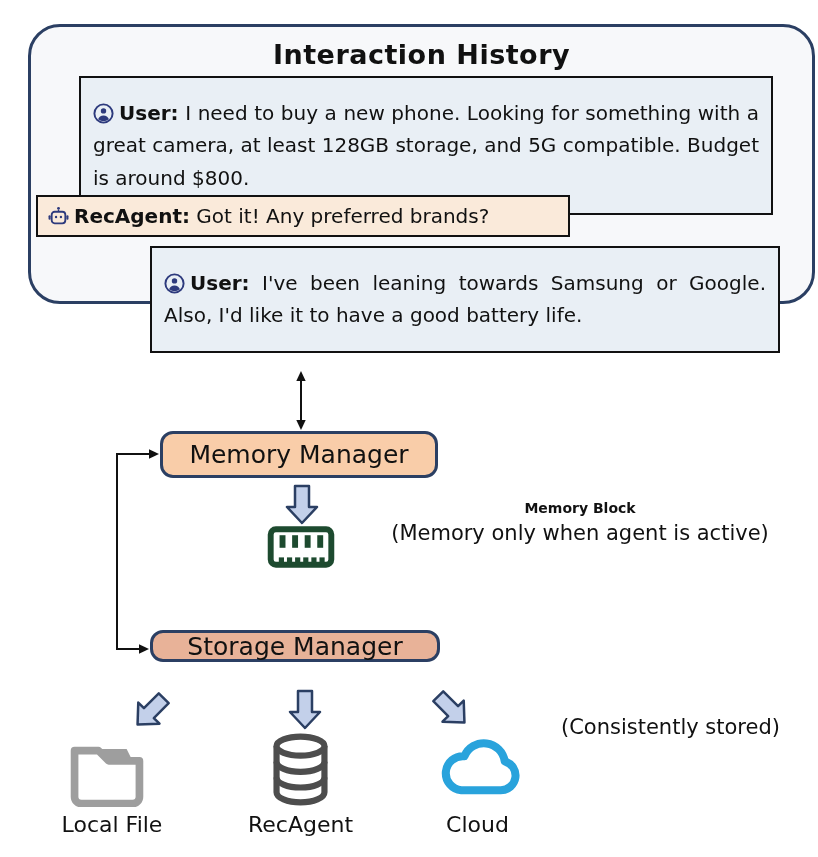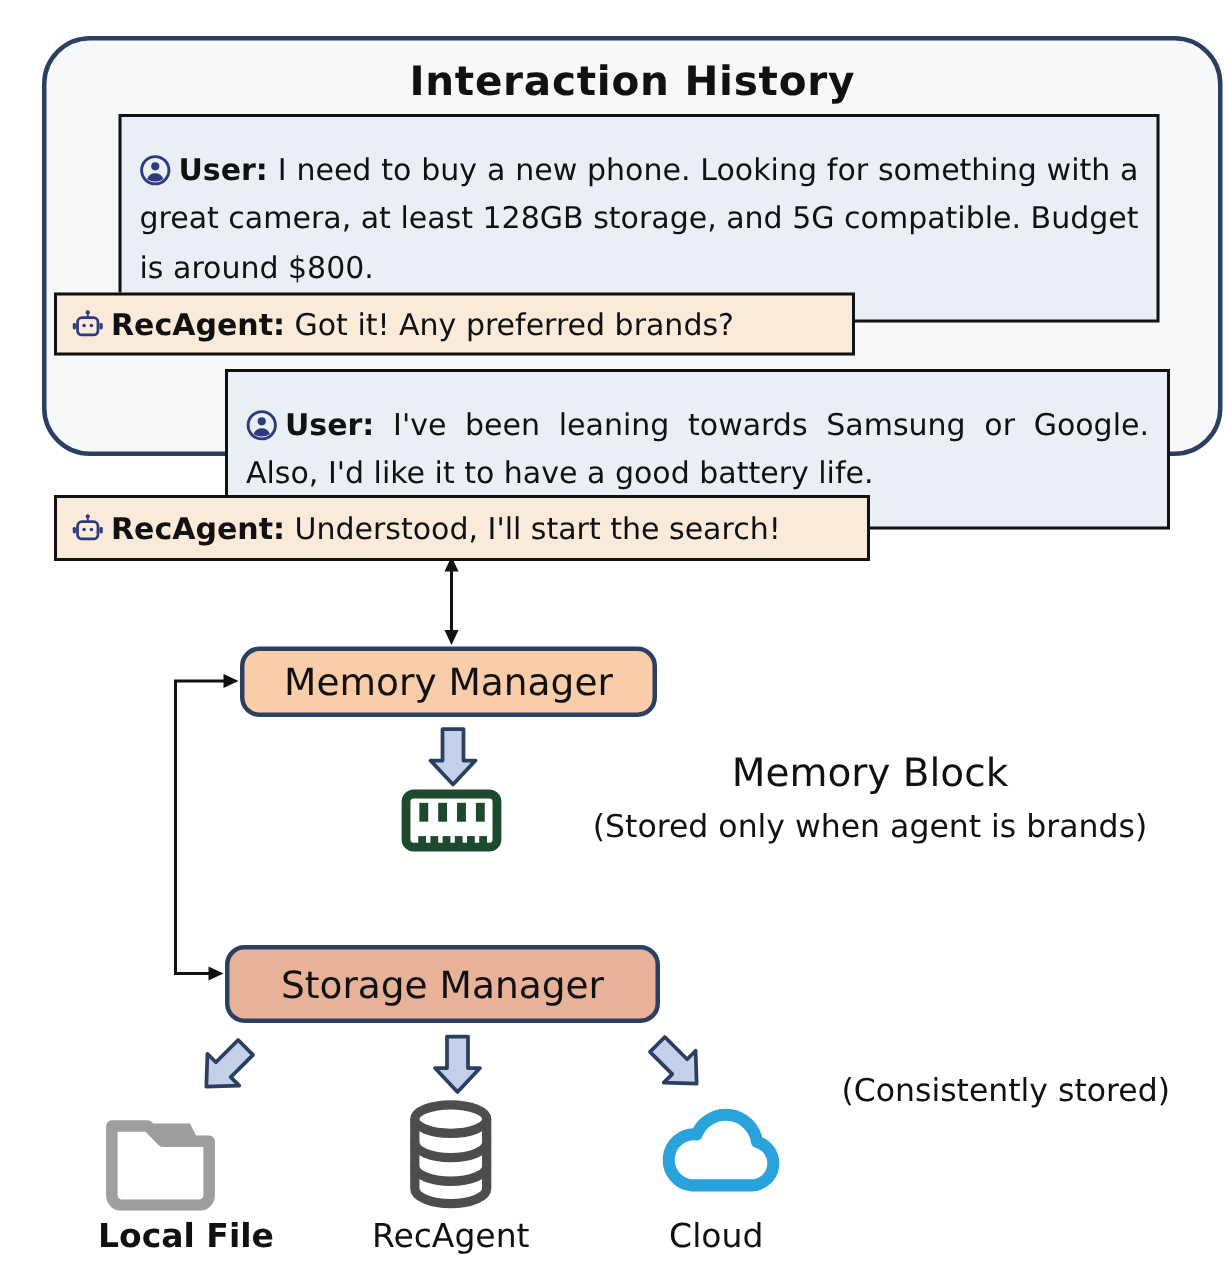--- a/index.html
+++ b/index.html
@@ -36,39 +36,39 @@
   .bubble.u1{left:48px;top:49px;width:694px;}
   .bubble.a1{left:5px;top:168px;width:534px;padding:3px 10px;}
   .bubble.u2{left:119px;top:219px;width:630px;}
   .bubble.a2{left:5px;top:303px;width:544px;padding:4px 10px;}
 
   
   .node{position:absolute;display:flex;align-items:center;justify-content:center;
     border:3px solid var(--container-border);border-radius:13px;
     font-size:25px;z-index:2;}
   .node.memory{left:160px;top:431px;width:278px;height:47px;background:var(--memory-manager-bg);}
-  .node.storage{left:150px;top:630px;width:290px;height:52px;background:var(--storage-manager-bg);}
+  .node.storage{left:150px;top:630px;width:290px;height:32px;background:var(--storage-manager-bg);}
 
   
   .annot{position:absolute;text-align:center;z-index:2;line-height:1.45;}
-  .annot .t1{font-size:26px;}
+  .annot .t1{font-size:14px;font-weight:bold;}
   .annot .t2{font-size:21px;}
   .annot.mem{left:375px;top:498px;width:410px;}
   .annot.sto{left:543px;top:712px;width:255px;}
 
   
   .bigicon{position:absolute;z-index:2;}
   .bigicon svg{display:block;width:100%;height:100%;}
   .icon-ram{left:267px;top:525px;width:68px;height:50px;color:var(--ram-green);}
   .icon-folder{left:66px;top:737px;width:82px;height:70px;color:var(--folder-gray);}
   .icon-db{left:261px;top:732px;width:79px;height:76px;color:var(--database-gray);}
   .icon-cloud{left:434px;top:733px;width:94px;height:68px;color:var(--cloud-blue);}
 
   .target-label{position:absolute;z-index:2;font-size:22px;text-align:center;}
-  .lbl-localfile{left:54px;top:812px;width:140px;font-weight:bold;}
+  .lbl-localfile{left:42px;top:812px;width:140px;}
   .lbl-database{left:233px;top:812px;width:135px;}
   .lbl-cloud{left:415px;top:812px;width:125px;}
 </style>
 </head>
 <body>
 
 <div class="stage">
 
   <svg class="connectors" width="818" height="857" viewBox="0 0 818 857">
 
@@ -131,34 +131,20 @@
       <span class="msg-icon">
         <svg viewBox="0 0 24 24" width="100%" height="100%">
           <circle cx="12" cy="12" r="10.4" fill="none" stroke="currentColor" stroke-width="2.2"></circle>
           <circle cx="12" cy="9" r="3.1" fill="currentColor"></circle>
           <path d="M5.8 18.6 a6.6 6.6 0 0 1 12.4 0 a10.4 10.4 0 0 1 -12.4 0 Z" fill="currentColor"></path>
         </svg>
       </span><span class="spk">User:</span>
       <span>I've been leaning towards Samsung or Google. Also, I'd like it to have a good battery life.</span>
     </div>
 
-    <div class="bubble agent a2">
-      <span class="msg-icon">
-        <svg viewBox="0 0 24 24" width="100%" height="100%">
-          <circle cx="12" cy="2.6" r="1.6" fill="currentColor"></circle>
-          <line x1="12" y1="4" x2="12" y2="6.6" stroke="currentColor" stroke-width="1.6"></line>
-          <rect x="4.2" y="6.6" width="15.6" height="13.2" rx="3.4" fill="none" stroke="currentColor" stroke-width="2.1"></rect>
-          <circle cx="9.2" cy="12.6" r="1.35" fill="currentColor"></circle>
-          <circle cx="14.8" cy="12.6" r="1.35" fill="currentColor"></circle>
-          <rect x="0.6" y="10.6" width="2.4" height="5" rx="1.1" fill="currentColor"></rect>
-          <rect x="21" y="10.6" width="2.4" height="5" rx="1.1" fill="currentColor"></rect>
-        </svg>
-      </span><span class="spk">RecAgent:</span>
-      <span>Understood, I'll start the search!</span>
-    </div>
   </div>
 
   <div class="node memory">
     <span>Memory Manager</span>
   </div>
   <div class="node storage">
     <span>Storage Manager</span>
   </div>
 
   <div class="bigicon icon-ram">
@@ -172,21 +158,21 @@
       <rect x="27" y="43" width="7" height="10" fill="currentColor"></rect>
       <rect x="38" y="43" width="7" height="10" fill="currentColor"></rect>
       <rect x="49" y="43" width="7" height="10" fill="currentColor"></rect>
       <rect x="60" y="43" width="7" height="10" fill="currentColor"></rect>
       <rect x="71" y="43" width="7" height="10" fill="currentColor"></rect>
     </svg>
   </div>
 
   <div class="annot mem">
     <div class="t1">Memory Block</div>
-    <div class="t2">(Stored only when agent is brands)</div>
+    <div class="t2">(Memory only when agent is active)</div>
   </div>
   <div class="annot sto">
     <div class="t2">(Consistently stored)</div>
   </div>
 
   <div class="bigicon icon-folder">
     <svg viewBox="0 0 96 82">
       <path d="M10 16 h28 l12 12 h36 v42 a8 8 0 0 1 -8 8 H18 a8 8 0 0 1 -8 -8 Z" fill="#fff" stroke="currentColor" stroke-width="9" stroke-linejoin="round"></path>
       <path d="M38 14 l14 14 h26 l-7 -14 Z" fill="currentColor"></path>
     </svg>

